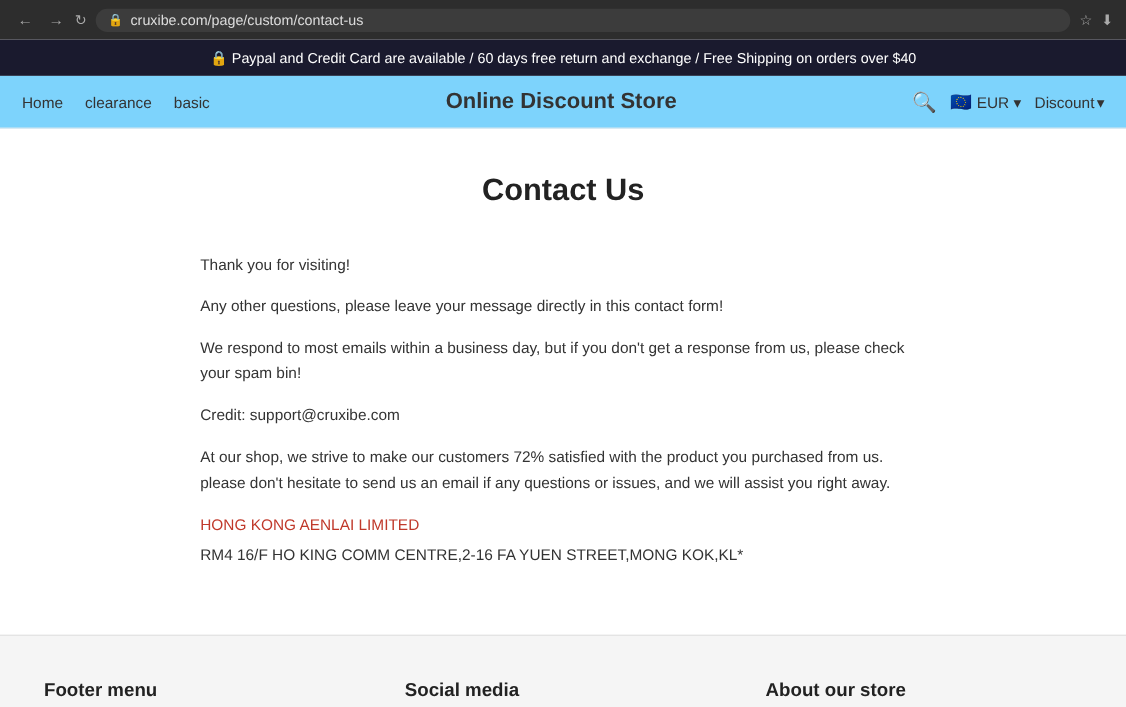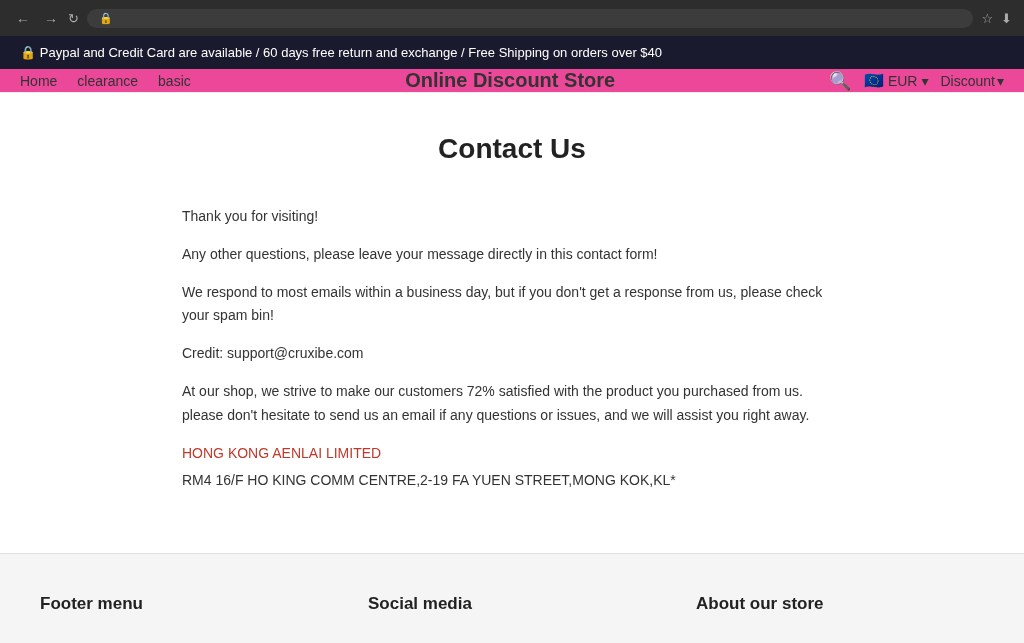--- a/index.html
+++ b/index.html
@@ -33,31 +33,32 @@
       gap: 6px;
     }
     .lock-icon { color: #aaa; font-size: 11px; }
     .browser-actions { display: flex; gap: 8px; align-items: center; }
     .browser-action-btn { background: none; border: none; color: #aaa; cursor: pointer; font-size: 13px; }
 
     
     .announcement-bar {
       background: #1a1a2e;
       color: #fff;
+      text-align: center;
       padding: 9px 20px;
       font-size: 13px;
     }
 
     
     .header {
       display: flex;
       align-items: center;
-      padding: 0 20px;
+      padding: 12px 20px;
       border-bottom: 1px solid #eee;
-      background: #ec4899;
+      background: #7dd3fc;
       justify-content: flex-end;
     }
     .header-nav { display: flex; gap: 20px; align-items: center; }
     .header-nav a { text-decoration: none; color: #333; font-size: 14px; }
     .header-logo { flex: 1; text-align: center; font-size: 20px; font-weight: 600; color: #333; }
     .header-actions { display: flex; align-items: center; gap: 12px; }
     .header-search-btn { background: none; border: none; cursor: pointer; font-size: 18px; color: #333; }
     .currency-selector {
       display: flex; align-items: center; gap: 4px;
       background: none; border: none; cursor: pointer;
@@ -129,20 +130,21 @@
 <body>
 
 <div class="browser-chrome">
   <div class="browser-nav-buttons">
     <button class="browser-nav-btn">←</button>
     <button class="browser-nav-btn">→</button>
     <button class="browser-reload-btn">↻</button>
   </div>
   <div class="browser-address-bar">
     <span class="lock-icon">🔒</span>
+    <span>cruxibe.com/page/custom/contact-us</span>
   </div>
   <div class="browser-actions">
     <button class="browser-action-btn">☆</button>
     <button class="browser-action-btn">⬇</button>
   </div>
 </div>
 
 <div class="announcement-bar">
   <span>🔒 Paypal and Credit Card are available / 60 days free return and exchange / Free Shipping on orders over $40</span>
 </div>
@@ -170,21 +172,21 @@
 
 <main class="main-content">
   <h1 class="page-title">Contact Us</h1>
   <div class="contact-body">
     <p>Thank you for visiting!</p>
     <p>Any other questions, please leave your message directly in this contact form!</p>
     <p>We respond to most emails within a business day, but if you don't get a response from us, please check your spam bin!</p>
     <p>Credit: support@cruxibe.com</p>
     <p>At our shop, we strive to make our customers 72% satisfied with the product you purchased from us. please don't hesitate to send us an email if any questions or issues, and we will assist you right away.</p>
     <span class="company-name">HONG KONG AENLAI LIMITED</span>
-    <span class="company-address">RM4 16/F HO KING COMM CENTRE,2-19 FA YUEN STREET,MONG KOK,KL*</span>
+    <span class="company-address">RM4 16/F HO KING COMM CENTRE,2-16 FA YUEN STREET,MONG KOK,KL*</span>
   </div>
 </main>
 
 <footer class="footer">
   <div class="footer-grid">
 
     <div class="footer-col">
       <div class="footer-section-title">Footer menu</div>
 
     </div>

